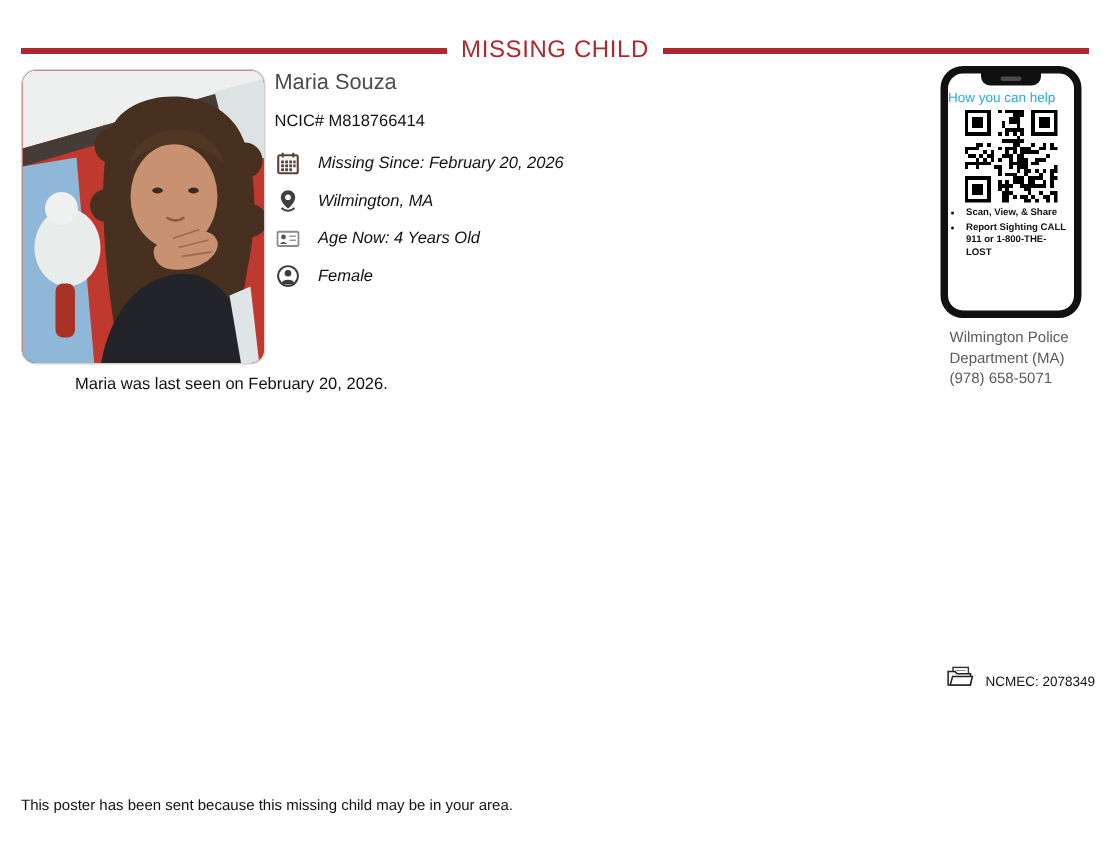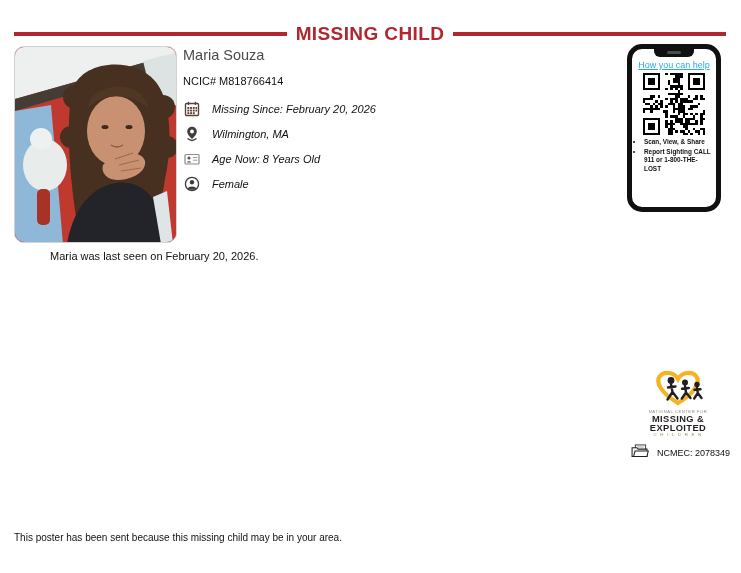--- a/index.html
+++ b/index.html
@@ -4,21 +4,21 @@
 <style>
   * { box-sizing: border-box; margin: 0; padding: 0; }
   html,body { background:#fff; }
   body { font-family: "Liberation Sans", sans-serif; }
   .page { position:relative; width:741px; height:573px; background:#fff; overflow:hidden; }
 
   
   .header { position:absolute; top:24px; left:14px; right:15px; height:20px;
             display:flex; align-items:center; gap:9px; }
   .rule { flex:1; height:4px; background:#b0282f; }
-  .title { font-size:19px; font-weight:bold; color:#b0282f; letter-spacing:.4px; white-space:nowrap; }
+  .title { font-size:16px; font-weight:normal; color:#b0282f; letter-spacing:.4px; white-space:nowrap; }
 
   
   .photo { position:absolute; left:14px; top:46px; width:163px; height:197px;
            border:1px solid #d2d2d2; border-radius:10px; overflow:hidden; background:#c0392f; }
   .photo svg { display:block; }
 
   
   .info { position:absolute; left:183px; top:46px; width:300px; }
   .name { font-size:14.5px; color:#4b4b4b; line-height:18px; }
   .ncic { font-size:11px; color:#111; margin-top:11px; }
@@ -29,21 +29,21 @@
 
   .lastseen { position:absolute; left:14px; top:250px; font-size:11px; color:#111;margin-left:36px; }
 
   
   .phone { position:absolute; left:627px; top:44px; width:94px; height:168px;
            border:5px solid #101010; border-radius:15px; background:#fff; }
   .notch { position:absolute; top:-1px; left:50%; transform:translateX(-50%);
            width:40px; height:9px; background:#101010; border-radius:0 0 6px 6px;
            display:flex; align-items:center; justify-content:center; }
   .slit { width:14px; height:2.5px; background:#4c4c4c; border-radius:2px; }
-  .phone-title { margin-top:11px; text-align:center; font-size:9px; color:#29abe2;text-decoration:underline; }
+  .phone-title { margin-top:11px; font-size:9px; color:#29abe2; }
   .qr { width:62px; height:62px; margin:3px auto 0 auto; }
   .qr svg { display:block; width:62px; height:62px; }
   .bullets { margin:3px 2px 0 12px; }
   .bullets li { font-size:6.4px; font-weight:bold; color:#111; line-height:8.6px; margin-bottom:1px; }
 
   
   .contact { position:absolute; left:633px; top:219px; width:100px;
              font-size:10px; color:#5a5a5a; line-height:13.5px; }
   .adam { position:absolute; left:630px; top:320px; width:95px; height:36px; }
   .ncmec { position:absolute; left:638px; top:367px; width:80px; height:70px; }
@@ -135,21 +135,21 @@
       <div class="row">
         <span class="icon">
           <svg viewBox="0 0 16 16" width="16" height="16">
             <rect x="1" y="3.5" width="14" height="9.5" rx="1" fill="none" stroke="#8a8a8a" stroke-width="1.2"></rect>
             <circle cx="5" cy="7" r="1.6" fill="#555"></circle>
             <path d="M2.8,11.6 C3.2,9.8 6.8,9.8 7.2,11.6 Z" fill="#555"></path>
             <line x1="9" y1="6.5" x2="13.3" y2="6.5" stroke="#999" stroke-width="1"></line>
             <line x1="9" y1="9.2" x2="13.3" y2="9.2" stroke="#999" stroke-width="1"></line>
           </svg>
         </span>
-        <span class="rowtext">Age Now: 8 Years Old</span>
+        <span class="rowtext">Age Now: 4 Years Old</span>
       </div>
 
       <div class="row">
         <span class="icon">
           <svg viewBox="0 0 16 16" width="16" height="16">
             <circle cx="8" cy="8" r="6.6" fill="none" stroke="#3c3c3c" stroke-width="1.3"></circle>
             <circle cx="8" cy="6.2" r="2.2" fill="#3c3c3c"></circle>
             <path d="M3.7,12.7 C4.4,9.7 11.6,9.7 12.3,12.7 C11,14 5,14 3.7,12.7 Z" fill="#3c3c3c"></path>
           </svg>
         </span>
@@ -359,39 +359,27 @@
           <rect x="0.5" y="18.5" width="6" height="6" fill="none" stroke="#000" stroke-width="1"></rect>
           <rect x="2" y="20" width="3" height="3"></rect>
         </svg>
       </div>
     <ul class="bullets">
       <li>Scan, View, &amp; Share</li>
       <li>Report Sighting CALL 911 or 1-800-THE-LOST</li>
     </ul>
   </div>
 
-
-
-  <div class="ncmec">
-    <svg viewBox="0 0 80 70" width="80" height="70">
-      <path d="M40,36 C23,26 17,15 22,9 C26,4 36,5 40,12 C44,5 54,4 58,9 C63,15 57,26 40,36 Z" fill="none" stroke="#f5b324" stroke-width="4.2"></path>
-      <g fill="#231f20" stroke="#231f20" stroke-width="2.4" stroke-linecap="round">
-        <circle cx="33" cy="13.5" r="3.4" stroke="none"></circle>
-        <path d="M33,17.5 L34.5,25 M34.5,25 L29.5,32.5 M34.5,25 L39.5,31.5 M30,20.5 L37.5,19.5" fill="none"></path>
-        <circle cx="47" cy="15.5" r="3" stroke="none"></circle>
-        <path d="M47,19 L48,25.5 M48,25.5 L43.8,31.5 M48,25.5 L52.5,31 M44,21.8 L50.8,21" fill="none"></path>
-        <circle cx="59" cy="17.5" r="2.7" stroke="none"></circle>
-        <path d="M59,20.5 L59.8,26 M59.8,26 L56.2,31.5 M59.8,26 L63.5,31 M56.5,22.8 L62.5,22.2" fill="none"></path>
-      </g>
-      <text x="40" y="45.5" font-size="4.2" fill="#8c8c8c" text-anchor="middle" letter-spacing="0.5">NATIONAL CENTER FOR</text>
-      <text x="40" y="54.5" font-size="9.3" font-weight="bold" fill="#231f20" text-anchor="middle" letter-spacing="0.4">MISSING &amp;</text>
-      <text x="40" y="63.5" font-size="9.3" font-weight="bold" fill="#231f20" text-anchor="middle" letter-spacing="0.4">EXPLOITED</text>
-      <text x="40" y="69.3" font-size="4.4" fill="#9b8a5a" text-anchor="middle" letter-spacing="1.2">C H I L D R E N</text>
-    </svg>
-  </div>
+  <div class="contact">
+    <div>Wilmington Police</div>
+    <div>Department (MA)</div>
+    <div>(978) 658-5071</div>
+  </div>
+
+
 
   <div class="case-row">
     <span>
       <svg viewBox="0 0 19 15" width="18" height="14">
         <rect x="4.5" y="1" width="11" height="9" fill="#fff" stroke="#333" stroke-width="1"></rect>
         <line x1="6.5" y1="3.2" x2="13.5" y2="3.2" stroke="#888" stroke-width="0.8"></line>
         <path d="M1,4 h5 l1.5,1.5 H17 V13.5 H1 Z" fill="#f5f5f5" stroke="#222" stroke-width="1.1"></path>
         <path d="M2.6,13.5 L4.2,7.5 H18.4 L16.8,13.5 Z" fill="#fff" stroke="#222" stroke-width="1.1"></path>
       </svg>
     </span>

